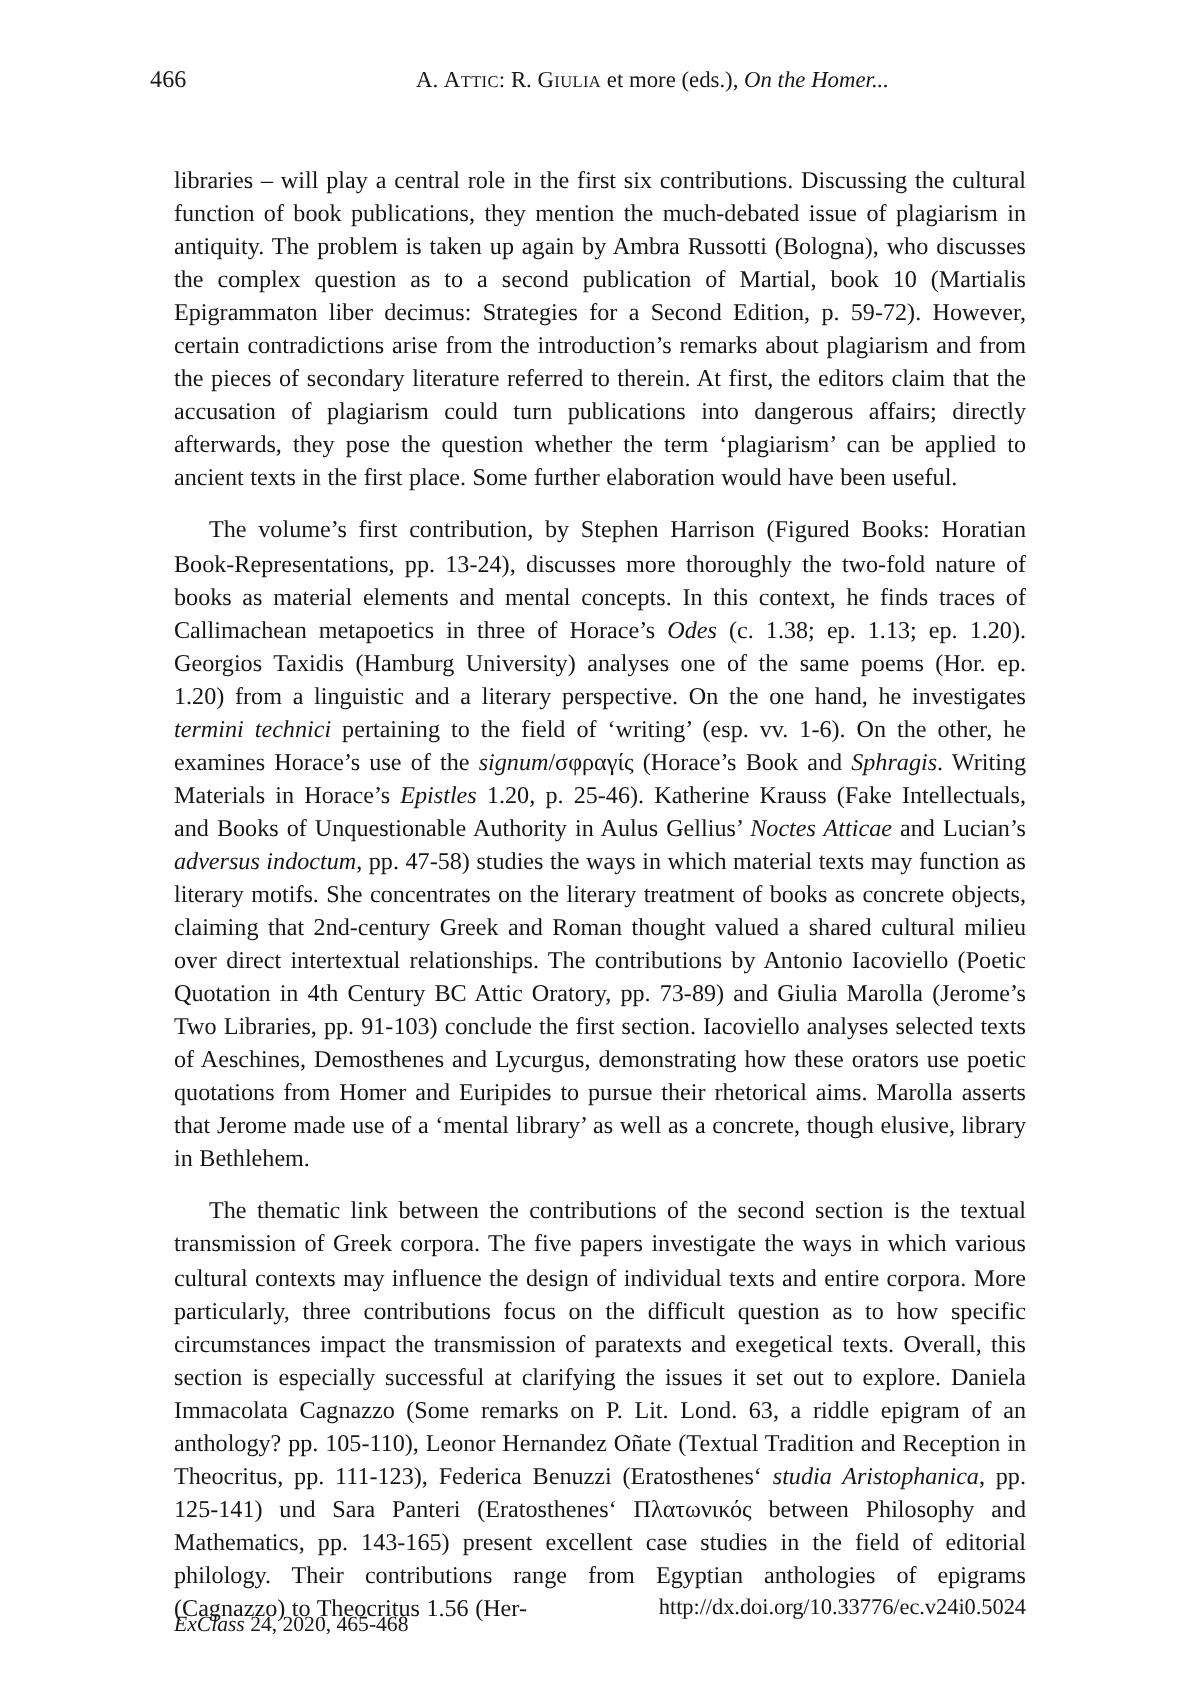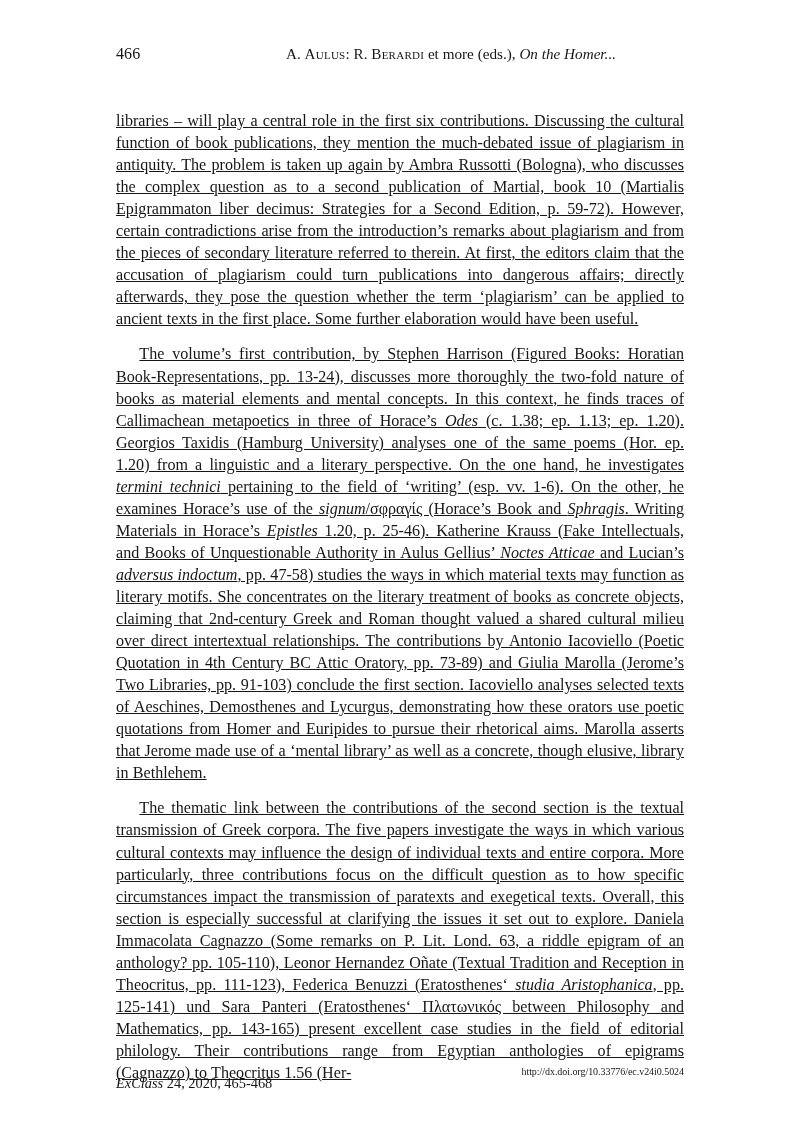--- a/index.html
+++ b/index.html
@@ -21,21 +21,21 @@
     left: 0; top: 0;
     width: 800px;
     height: 1129px;
     background: #ffffff;
     overflow: hidden;
   }
 
   
   .running-head {
     position: absolute;
-    left: 116px;
+    left: 100px;
     top: 42px;
     width: 568px;
     height: 24px;
     font-size: 15.2px;
     line-height: 24px;
     white-space: nowrap;
   }
   .running-head .folio {
     position: absolute;
     left: 0;
@@ -61,21 +61,20 @@
     position: absolute;
     left: 116px;
     top: 110px;
     width: 568px;
     font-size: 16.1px;
     line-height: 22.05px;
     text-align: justify;
     text-justify: inter-word;
     word-spacing: 0.02em;
     hyphens: manual;
-    text-decoration: underline;
   }
   .textblock p {
     margin: 0;
     text-indent: 0;
   }
   .textblock p.indent {
     text-indent: 1.45em;
     margin-top: 13px;
   }
 
@@ -92,32 +91,32 @@
   }
   .footer .cite {
     position: absolute;
     left: 0;
     top: 12px;
   }
   .footer .doi {
     position: absolute;
     right: 0;
     top: 1px;
-    font-size: 10px;
+    font-size: 15px;
     letter-spacing: -0.05px;
   }
 </style>
 </head>
 <body>
 
 <div class="page">
 
   <div class="running-head">
     <span class="folio">466</span>
-    <span class="head-title"><span>A. </span><span class="sc">Aulus</span><span>: R. </span><span class="sc">Berardi</span><span> et more (eds.), </span><span class="it">On the Homer...</span></span>
+    <span class="head-title"><span>A. </span><span class="sc">Attic</span><span>: R. </span><span class="sc">Giulia</span><span> et more (eds.), </span><span class="it">On the Homer...</span></span>
   </div>
 
   <div class="textblock" id="textblock">
       <p><span>libraries – will play a central role in the first six contributions. Discussing the cultural function of book publications, they mention the much-debated issue of plagiarism in antiquity. The problem is taken up again by Ambra Russotti (Bologna), who discusses the complex question as to a second publication of Martial, book 10 (Martialis Epigrammaton liber decimus: Strategies for a Second Edition, p. 59-72). However, certain contradictions arise from the introduction’s remarks about plagiarism and from the pieces of secondary literature referred to therein. At first, the editors claim that the accusation of plagiarism could turn publications into dangerous affairs; directly afterwards, they pose the question whether the term ‘plagiarism’ can be applied to ancient texts in the first place. Some further elaboration would have been useful.</span></p>
       <p class="indent"><span>The volume’s first contribution, by Stephen Harrison (Figured Books: Horatian Book-Representations, pp. 13-24), discusses more thoroughly the two-fold nature of books as material elements and mental concepts. In this context, he finds traces of Callimachean metapoetics in three of Horace’s </span><span class="it">Odes</span><span> (c. 1.38; ep. 1.13; ep. 1.20). Georgios Taxidis (Hamburg University) analyses one of the same poems (Hor. ep. 1.20) from a linguistic and a literary perspective. On the one hand, he investigates </span><span class="it">termini technici</span><span> pertaining to the field of ‘writing’ (esp. vv. 1-6). On the other, he examines Horace’s use of the </span><span class="it">signum</span><span>/σφραγίς (Horace’s Book and </span><span class="it">Sphragis</span><span>. Writing Materials in Horace’s </span><span class="it">Epistles</span><span> 1.20, p. 25-46). Katherine Krauss (Fake Intellectuals, and Books of Unquestionable Authority in Aulus Gellius’ </span><span class="it">Noctes Atticae</span><span> and Lucian’s </span><span class="it">adversus indoctum</span><span>, pp. 47-58) studies the ways in which material texts may function as literary motifs. She concentrates on the literary treatment of books as concrete objects, claiming that 2nd-century Greek and Roman thought valued a shared cultural milieu over direct intertextual relationships. The contributions by Antonio Iacoviello (Poetic Quotation in 4th Century BC Attic Oratory, pp. 73-89) and Giulia Marolla (Jerome’s Two Libraries, pp. 91-103) conclude the first section. Iacoviello analyses selected texts of Aeschines, Demosthenes and Lycurgus, demonstrating how these orators use poetic quotations from Homer and Euripides to pursue their rhetorical aims. Marolla asserts that Jerome made use of a ‘mental library’ as well as a concrete, though elusive, library in Bethlehem.</span></p>
       <p class="indent"><span>The thematic link between the contributions of the second section is the textual transmission of Greek corpora. The five papers investigate the ways in which various cultural contexts may influence the design of individual texts and entire corpora. More particularly, three contributions focus on the difficult question as to how specific circumstances impact the transmission of paratexts and exegetical texts. Overall, this section is especially successful at clarifying the issues it set out to explore. Daniela Immacolata Cagnazzo (Some remarks on P. Lit. Lond. 63, a riddle epigram of an anthology? pp. 105-110), Leonor Hernandez Oñate (Textual Tradition and Reception in Theocritus, pp. 111-123), Federica Benuzzi (Eratosthenesʻ </span><span class="it">studia Aristophanica</span><span>, pp. 125-141) und Sara Panteri (Eratosthenesʻ Πλατωνικός between Philosophy and Mathematics, pp. 143-165) present excellent case studies in the field of editorial philology. Their contributions range from Egyptian anthologies of epigrams (Cagnazzo) to Theocritus 1.56 (Her-</span></p>
     </div>
 
   <div class="footer">
     <span class="cite"><span class="it">ExClass</span><span> 24, 2020, 465-468</span></span>

